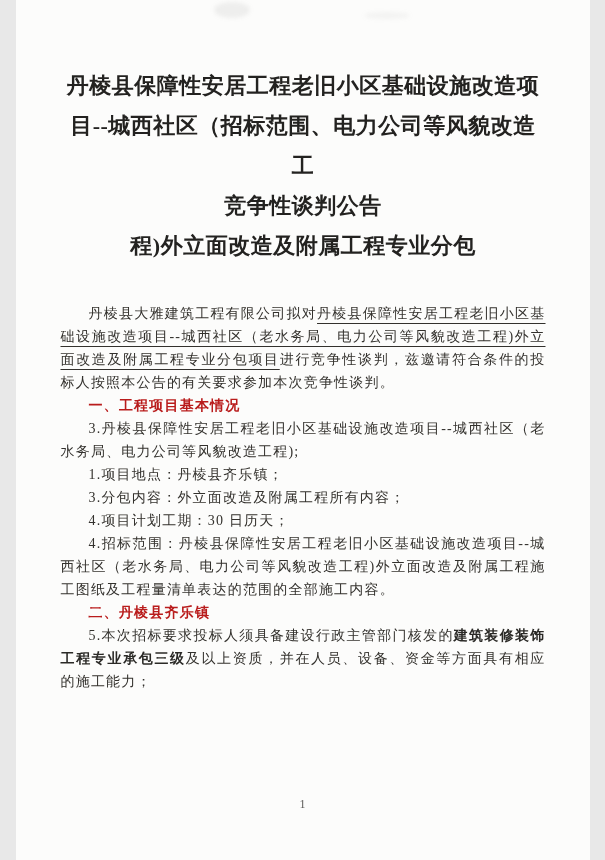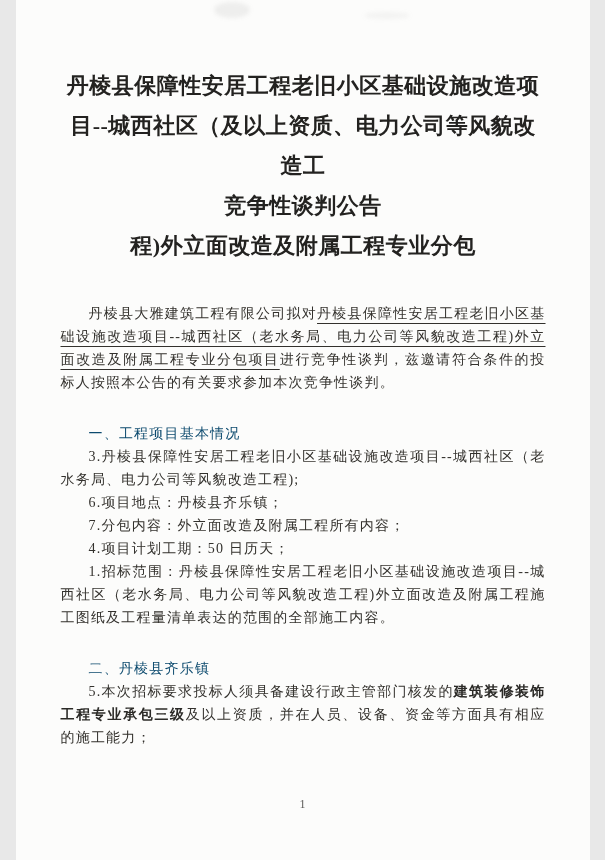--- a/index.html
+++ b/index.html
@@ -47,23 +47,22 @@
     font-size: 14px;
     line-height: 23px;
     text-align: justify;
     letter-spacing: 1.2px;
   }
   .para {
     margin: 0;
     text-indent: 2em;
   }
   .heading {
-    font-weight: normal;
-    color: #0c4a6e;
-    margin-top: 28px;
+    font-weight: bold;
+    color: #b91c1c;
   }
   .u {
     text-decoration: underline;
     text-underline-offset: 5px;
     text-decoration-thickness: 1.2px;
   }
   .b {
     font-weight: bold;
     color: #2b2a27;
   }
@@ -81,36 +80,36 @@
 </head>
 <body>
 
 <div class="page">
 
   <div class="artifact artifact-1"></div>
   <div class="artifact artifact-2"></div>
 
   <h1 class="title">
     <span class="title-line">丹棱县保障性安居工程老旧小区基础设施改造项</span>
-    <span class="title-line">目--城西社区（及以上资质、电力公司等风貌改造工</span>
+    <span class="title-line">目--城西社区（招标范围、电力公司等风貌改造工</span>
     <span class="title-line">竞争性谈判公告</span>
     <span class="title-line">程)外立面改造及附属工程专业分包</span>
   </h1>
 
   <div class="body-text">
 
     <p class="para"><span>丹棱县大雅建筑工程有限公司拟对</span><span class="u">丹棱县保障性安居工程老旧小区基础设施改造项目--城西社区（老水务局、电力公司等风貌改造工程)外立面改造及附属工程专业分包项目</span><span>进行竞争性谈判，兹邀请符合条件的投标人按照本公告的有关要求参加本次竞争性谈判。</span></p>
 
     <p class="para heading">一、工程项目基本情况</p>
 
     <p class="para">3.丹棱县保障性安居工程老旧小区基础设施改造项目--城西社区（老水务局、电力公司等风貌改造工程);</p>
-    <p class="para">6.项目地点：丹棱县齐乐镇；</p>
-    <p class="para">7.分包内容：外立面改造及附属工程所有内容；</p>
-    <p class="para">4.项目计划工期：50 日历天；</p>
-    <p class="para">1.招标范围：丹棱县保障性安居工程老旧小区基础设施改造项目--城西社区（老水务局、电力公司等风貌改造工程)外立面改造及附属工程施工图纸及工程量清单表达的范围的全部施工内容。</p>
+    <p class="para">1.项目地点：丹棱县齐乐镇；</p>
+    <p class="para">3.分包内容：外立面改造及附属工程所有内容；</p>
+    <p class="para">4.项目计划工期：30 日历天；</p>
+    <p class="para">4.招标范围：丹棱县保障性安居工程老旧小区基础设施改造项目--城西社区（老水务局、电力公司等风貌改造工程)外立面改造及附属工程施工图纸及工程量清单表达的范围的全部施工内容。</p>
 
     <p class="para heading">二、丹棱县齐乐镇</p>
 
     <p class="para"><span>5.本次招标要求投标人须具备建设行政主管部门核发的</span><span class="b">建筑装修装饰工程专业承包三级</span><span>及以上资质，并在人员、设备、资金等方面具有相应的施工能力；</span></p>
 
   </div>
 
   <div class="page-number">1</div>
 
 </div>

